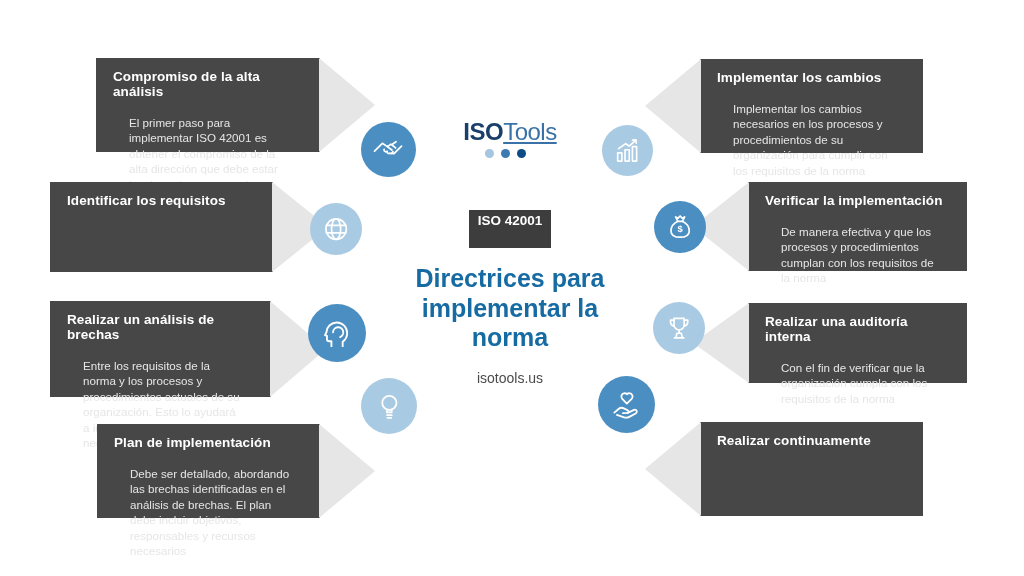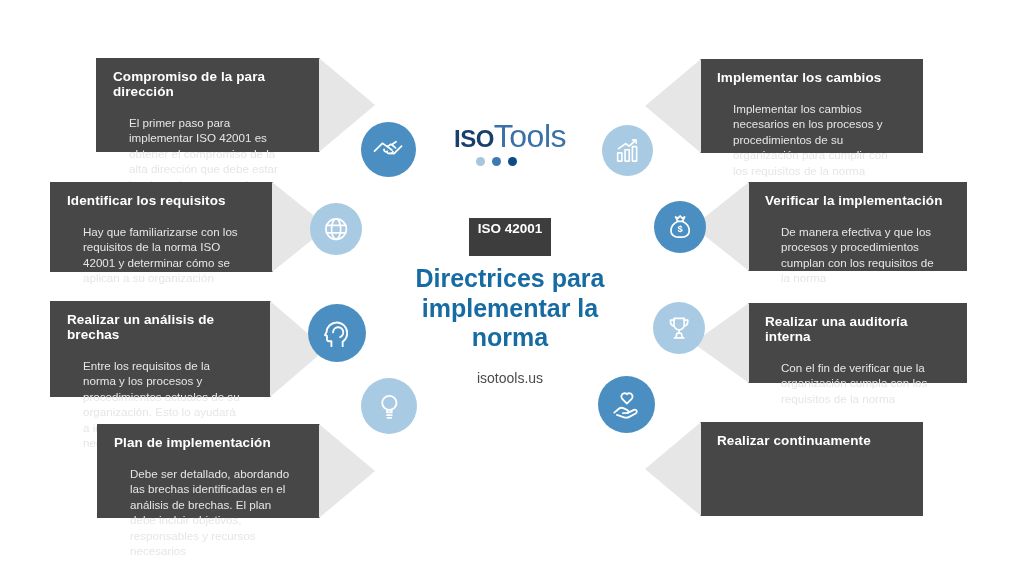--- a/index.html
+++ b/index.html
@@ -76,69 +76,68 @@
     left:394px;top:120px;width:232px;
     display:flex;flex-direction:column;align-items:center;
     text-align:center;
     z-index:2;
   }
   .logo{line-height:1;white-space:nowrap;}
   .logo .iso{
     font-size:24px;font-weight:bold;color:#1b3f6b;letter-spacing:-0.5px;
   }
   .logo .tools{
-    font-size:32px;font-weight:normal;color:#3a72a8;letter-spacing:-0.5px;
+    font-size:24px;font-weight:normal;color:#3a72a8;letter-spacing:-0.5px;text-decoration:underline;
   }
   .dots{
     margin-top:5px;
     display:flex;gap:7px;
     align-self:center;
     transform:translateX(22px);
   }
   .dots span{width:9px;height:9px;border-radius:50%;display:block;}
   .dots .d1{background:#a6c5e1;}
   .dots .d2{background:#3d7ab2;}
   .dots .d3{background:#0d4b86;}
   .badge{
     margin-top:52px;
     background:#3d3d3d;
     color:#ffffff;
     font-size:13.5px;font-weight:bold;
     padding:3px 9px 20px 9px;
   }
   .main-title{
-    margin:8px 0 0 0;
+    margin:16px 0 0 0;
     font-size:25px;
     font-weight:bold;
     color:#176ba3;
     line-height:1.18;
   }
   .site{
     margin-top:17px;
     font-size:14px;
     color:#4a4a4a;
   }
   svg{stroke:#ffffff;fill:none;stroke-width:1.25;stroke-linecap:round;stroke-linejoin:round;}
   svg text{stroke:none;fill:#ffffff;font-family:"Liberation Sans",sans-serif;font-weight:bold;}
 </style>
 </head>
 <body>
 
 <div class="canvas">
 
   <section class="step left s1">
     <div class="chev"></div>
-    <h3>Compromiso de la para dirección</h3>
+    <h3>Compromiso de la alta análisis</h3>
     <p>El primer paso para implementar ISO 42001 es obtener el compromiso de la alta dirección que debe estar involucrada y apoyar el proceso</p>
   </section>
 
   <section class="step left s2">
     <div class="chev"></div>
     <h3>Identificar los requisitos</h3>
-    <p>Hay que familiarizarse con los requisitos de la norma ISO 42001 y determinar cómo se aplican a su organización</p>
   </section>
 
   <section class="step left s3">
     <div class="chev"></div>
     <h3>Realizar un análisis de brechas</h3>
     <p>Entre los requisitos de la norma y los procesos y procedimientos actuales de su organización. Esto lo ayudará a identificar las áreas que necesitan mejoras</p>
   </section>
 
   <section class="step left s4">
     <div class="chev"></div>

